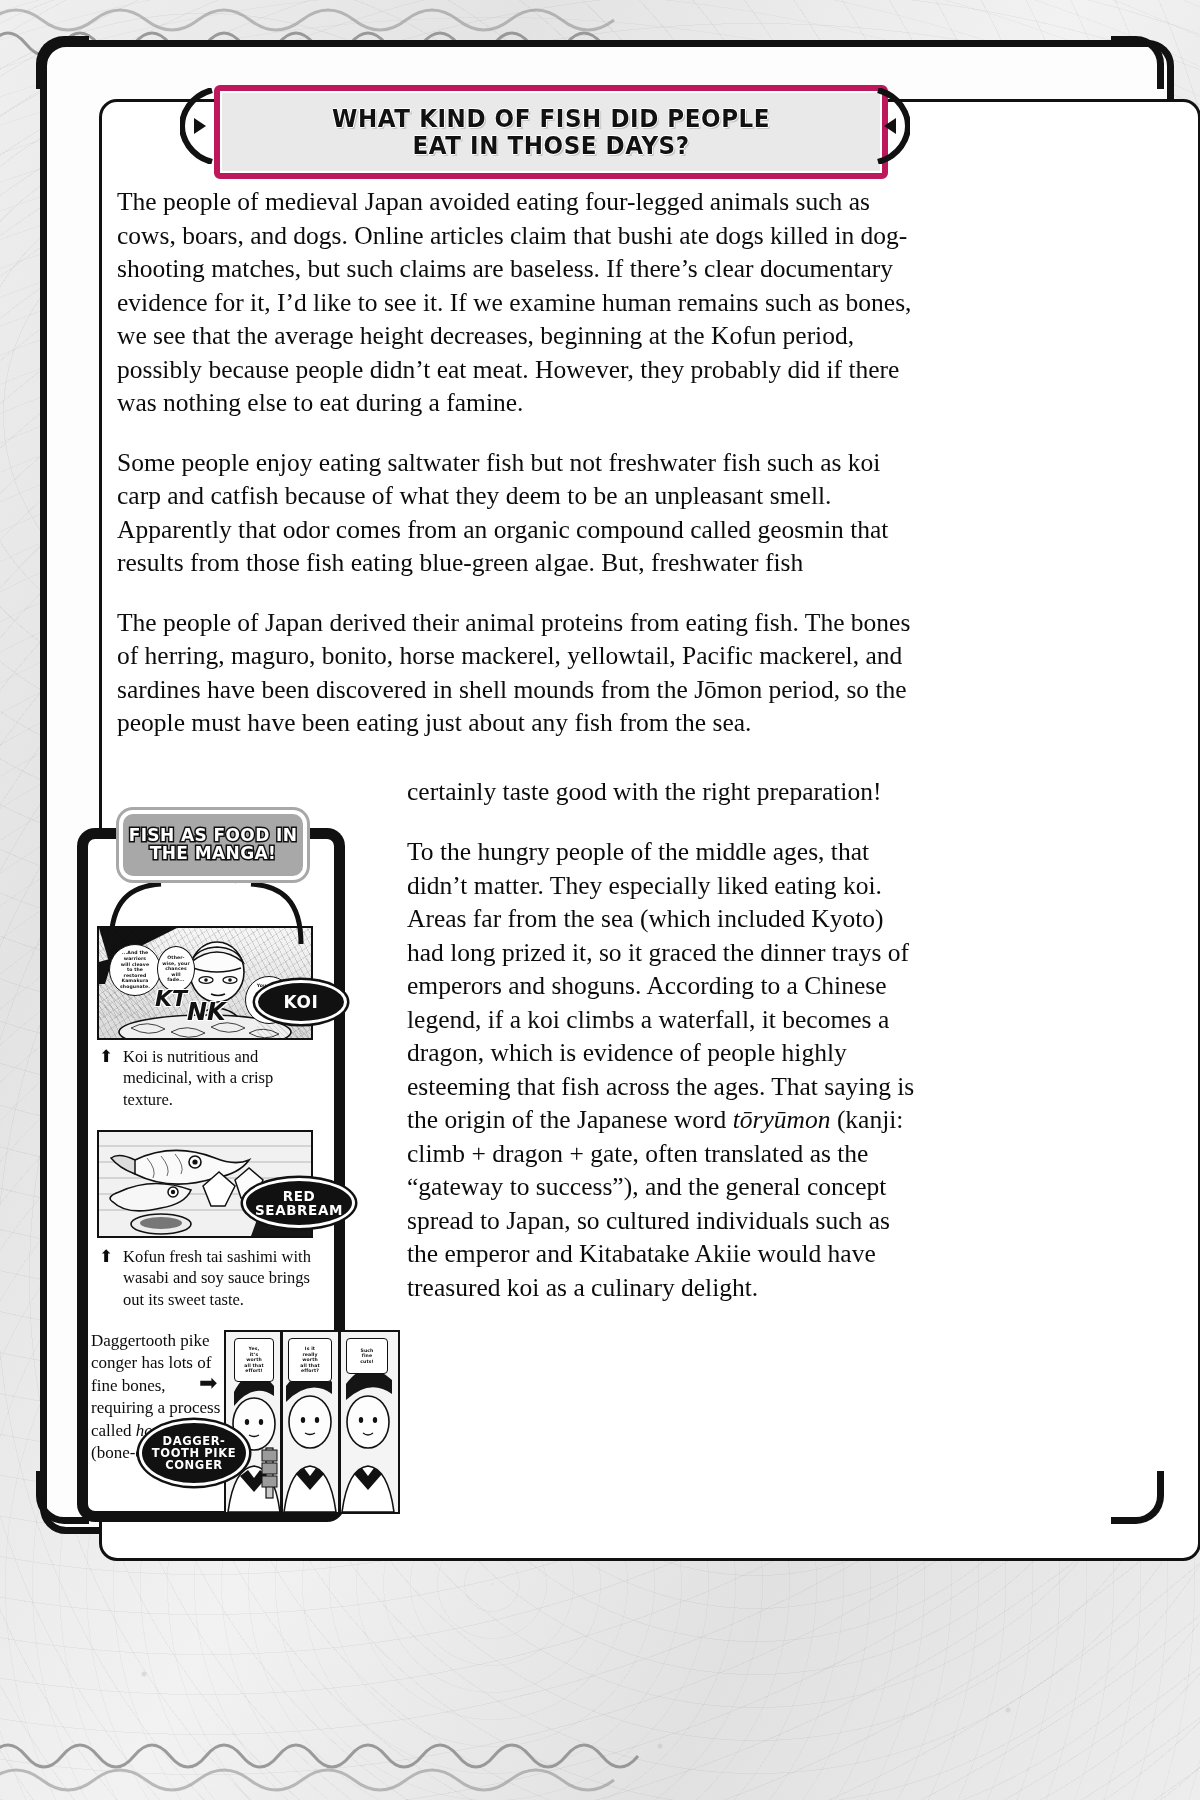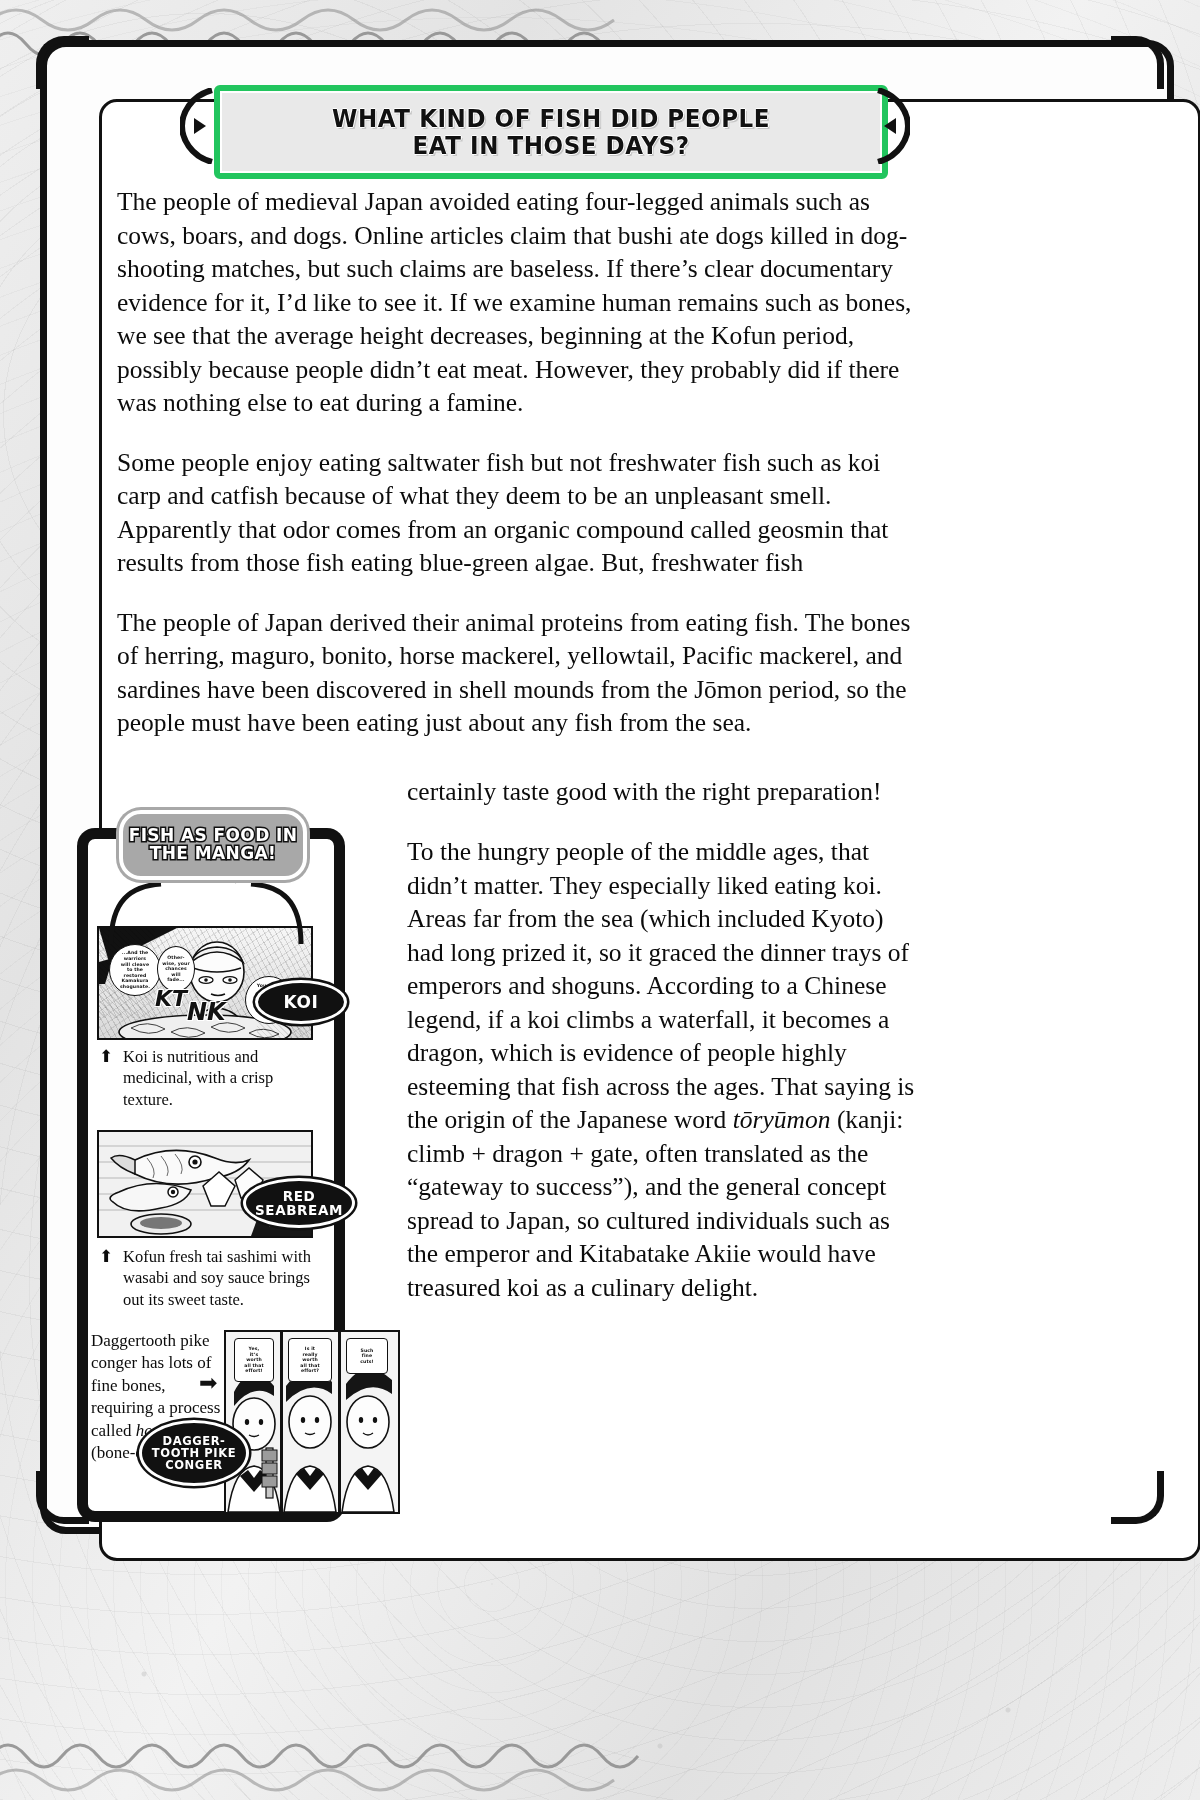--- a/index.html
+++ b/index.html
@@ -62,21 +62,21 @@
   #content{
     position:absolute;left:95px;top:75px;width:1010px;height:1420px;
   }
 
   
   #title-banner{
     position:absolute;left:105px;top:10px;width:690px;height:82px;
   }
   #title-plate{
     position:absolute;left:14px;top:0;width:662px;height:82px;
-    background:#e9e9e9;border:6px solid #22c55e;border-radius:6px;
+    background:#e9e9e9;border:6px solid #be185d;border-radius:6px;
     box-shadow:0 0 0 2px #fff inset;
     display:flex;align-items:center;justify-content:center;
     text-align:center;
   }
   #title-text{
     font-family:"DejaVu Sans", sans-serif;
     font-weight:bold;font-size:25px;line-height:1.10;
     letter-spacing:.6px;color:#111;
     transform:scaleX(.92);
     text-shadow:
@@ -123,21 +123,21 @@
   }
   #manga-frame{
     position:absolute;left:0;top:20px;width:246px;height:672px;
     border:9px solid #111;border-radius:16px;background:#fff;
     box-shadow:0 0 0 2px #111;
   }
 
   
   #manga-bubble{
     position:absolute;left:40px;top:0px;width:180px;height:62px;
-    background:#a8a8a8;border:4px solid #fff;border-radius:22px;
+    background:#a8a8a8;border:4px solid #fff;border-radius:14px;
     display:flex;align-items:center;justify-content:center;
     z-index:6;
     box-shadow:0 0 0 3px #a8a8a8;
   }
   #manga-bubble-text{
     font-family:"DejaVu Sans", sans-serif;font-weight:bold;
     font-size:17px;line-height:1.05;text-align:center;color:#fff;
     letter-spacing:.4px;text-transform:uppercase;
     -webkit-text-stroke:3px #111;paint-order:stroke fill;
     white-space:pre-line;

